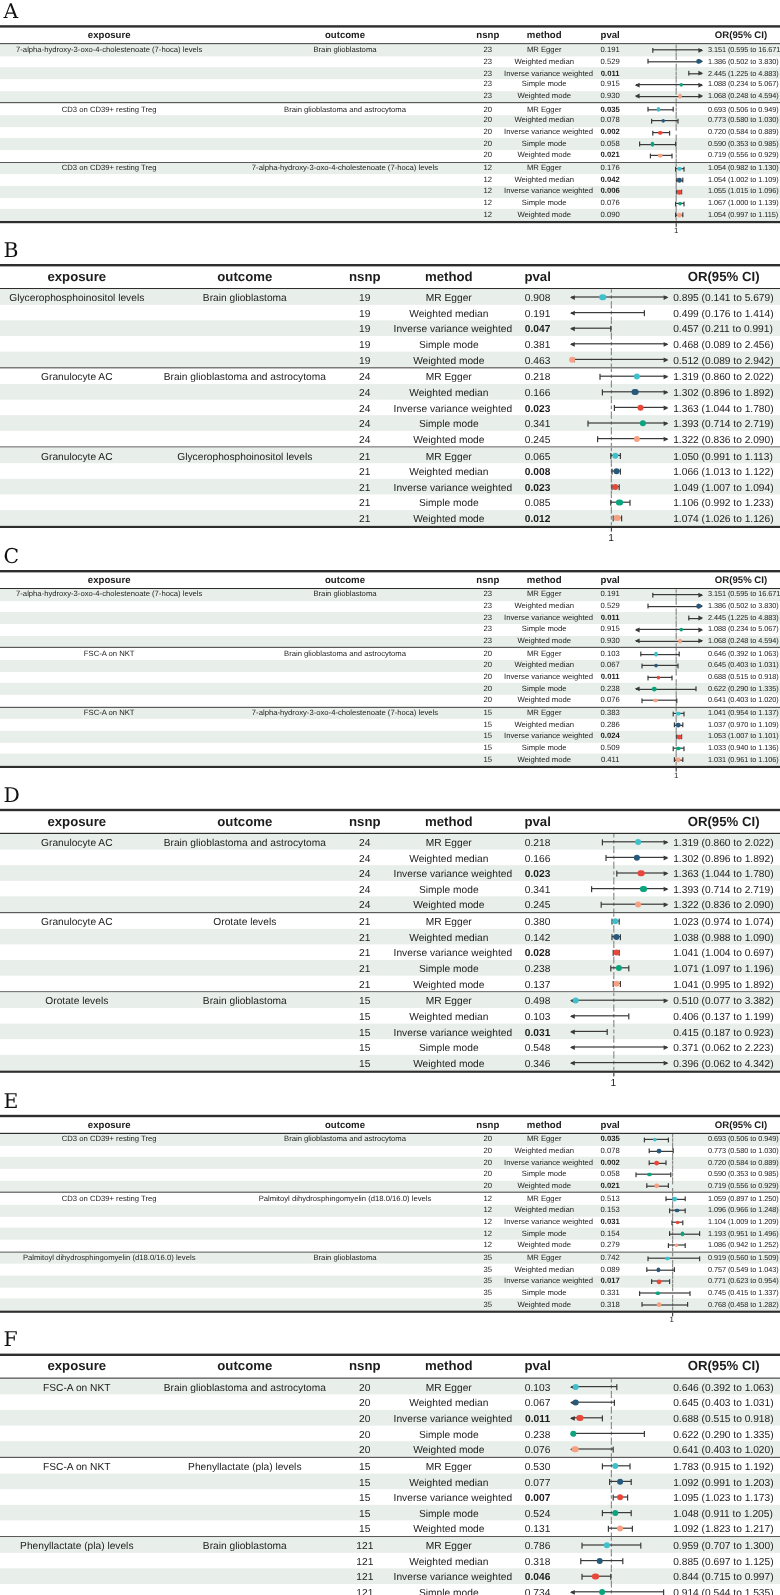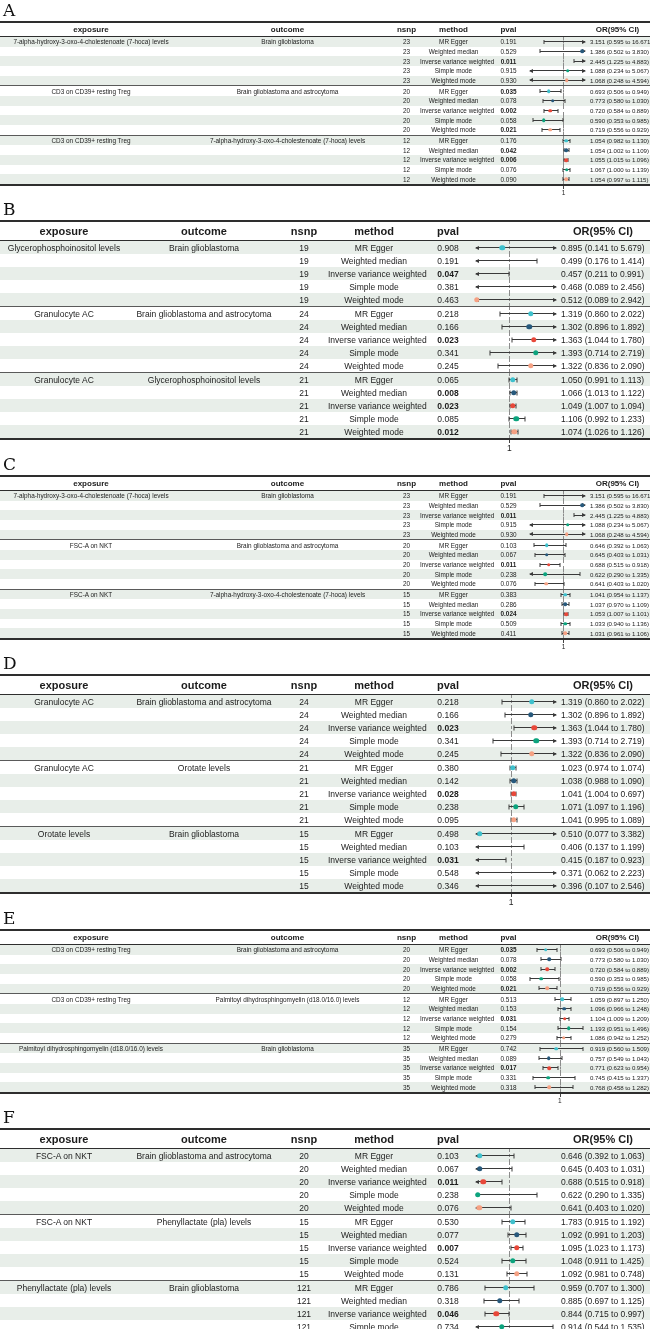--- a/index.html
+++ b/index.html
@@ -957,29 +957,29 @@
               <div class="cap" style="left: 59.68%;"></div>
               <div class="dot" style="left: 49.68%; background: rgb(12, 164, 126);"></div>
             </div>
             <div class="cell or">1.071 (1.097 to 1.196)</div>
           </div>
           <div class="row data">
             <div class="cell"></div>
             <div class="cell"></div>
             <div class="cell">21</div>
             <div class="cell">Weighted mode</div>
-            <div class="cell">0.095</div>
+            <div class="cell">0.137</div>
             <div class="cell plotc">
               <div class="ref" style="left: 44%;"></div>
               <div class="ciline" style="left: 43.6%; width: 7.52%;"></div>
               <div class="cap" style="left: 43.6%;"></div>
               <div class="cap" style="left: 51.12%;"></div>
               <div class="dot" style="left: 47.28%; background: rgb(245, 161, 131);"></div>
             </div>
-            <div class="cell or">1.041 (0.995 to 1.089)</div>
+            <div class="cell or">1.041 (0.995 to 1.892)</div>
           </div>
         </div>
         <div class="grp">
           <div class="row data stripe">
             <div class="cell">Orotate levels</div>
             <div class="cell">Brain glioblastoma</div>
             <div class="cell">15</div>
             <div class="cell">MR Egger</div>
             <div class="cell">0.498</div>
             <div class="cell plotc">
@@ -1038,21 +1038,21 @@
             <div class="cell"></div>
             <div class="cell">15</div>
             <div class="cell">Weighted mode</div>
             <div class="cell">0.346</div>
             <div class="cell plotc">
               <div class="ref" style="left: 44%;"></div>
               <div class="ciline" style="left: 0%; width: 100%;"></div>
               <div class="arr l"></div>
               <div class="arr r"></div>
             </div>
-            <div class="cell or">0.396 (0.107 to 2.546)</div>
+            <div class="cell or">0.396 (0.062 to 4.342)</div>
           </div>
         </div>
       </div>
       <div class="axisrow">
         <div></div>
         <div></div>
         <div></div>
         <div></div>
         <div></div>
         <div class="axisplot">
@@ -1460,36 +1460,36 @@
             <div class="cell">15</div>
             <div class="cell">Simple mode</div>
             <div class="cell">0.524</div>
             <div class="cell plotc">
               <div class="ref" style="left: 41.2371%;"></div>
               <div class="ciline" style="left: 32.0619%; width: 30.3093%;"></div>
               <div class="cap" style="left: 32.0619%;"></div>
               <div class="cap" style="left: 62.3711%;"></div>
               <div class="dot" style="left: 46.1856%; background: rgb(12, 164, 126);"></div>
             </div>
-            <div class="cell or">1.048 (0.911 to 1.425)</div>
+            <div class="cell or">1.048 (0.911 to 1.205)</div>
           </div>
           <div class="row data">
             <div class="cell"></div>
             <div class="cell"></div>
             <div class="cell">15</div>
             <div class="cell">Weighted mode</div>
             <div class="cell">0.131</div>
             <div class="cell plotc">
               <div class="ref" style="left: 41.2371%;"></div>
               <div class="ciline" style="left: 39.2784%; width: 24.3299%;"></div>
               <div class="cap" style="left: 39.2784%;"></div>
               <div class="cap" style="left: 63.6082%;"></div>
               <div class="dot" style="left: 50.7216%; background: rgb(245, 161, 131);"></div>
             </div>
-            <div class="cell or">1.092 (0.981 to 0.748)</div>
+            <div class="cell or">1.092 (1.823 to 1.217)</div>
           </div>
         </div>
         <div class="grp">
           <div class="row data stripe">
             <div class="cell">Phenyllactate (pla) levels</div>
             <div class="cell">Brain glioblastoma</div>
             <div class="cell">121</div>
             <div class="cell">MR Egger</div>
             <div class="cell">0.786</div>
             <div class="cell plotc">

